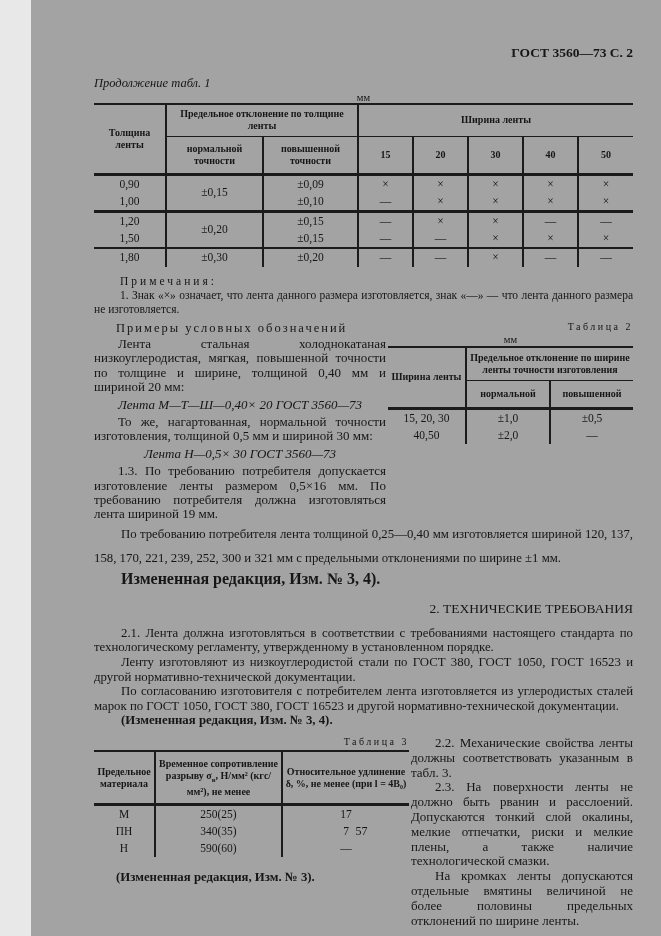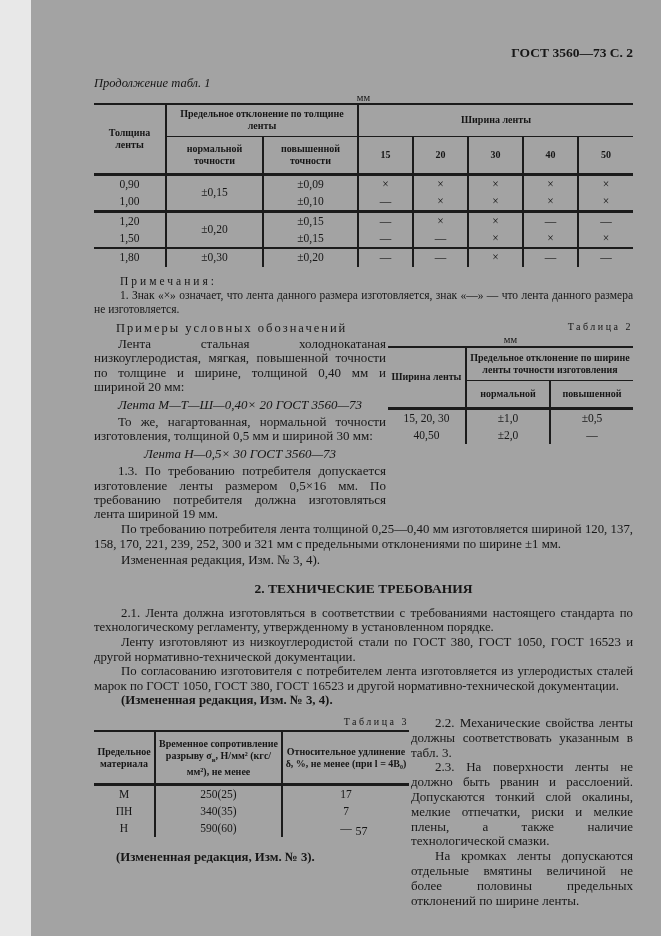--- a/index.html
+++ b/index.html
@@ -32,23 +32,23 @@
   .colL1{width:292px;font-size:13px;line-height:14.4px;}
   .colR1{width:245px;}
   .colL2{width:315px;}
   .colR2{width:222px;font-size:13px;line-height:14.8px;}
   .jp{text-align:justify;text-indent:24px;margin:0;}
   .ex-head{letter-spacing:2px;text-indent:22px;white-space:nowrap;font-size:12.5px;margin-bottom:2px;}
   .desig{font-style:italic;text-align:center;margin:3px 0;}
   .tbl-label{text-align:right;letter-spacing:2.5px;font-size:10px;}
   .unit-sm{text-align:center;font-size:10.5px;margin:2px 0 1px;}
   
-  .wide{font-size:12.8px;line-height:15px;text-align:justify;text-indent:27px;margin:0;}
-  .bnote{font-weight:normal;font-size:13px;text-indent:27px;margin:0;}
-  .sec-head{text-align:center;font-weight:bold;font-size:13.5px;margin:13px 0 9px;}
+  .wide{font-size:12.8px;line-height:24px;text-align:justify;text-indent:27px;margin:0;}
+  .bnote{font-weight:bold;font-size:16px;text-indent:27px;margin:0;}
+  .sec-head{text-align:right;font-weight:normal;font-size:13.5px;margin:13px 0 9px;}
   .secp{font-size:12.8px;line-height:14.6px;text-align:justify;text-indent:27px;margin:0;}
   .blk2{margin-top:8px;}
   .t3note{font-weight:bold;font-size:12.8px;text-indent:22px;margin-top:13px;}
   .pageno{position:absolute;left:0;right:0;top:824px;text-align:center;font-size:12px;}
   sub{font-size:7px;}
 </style>
 </head>
 <body>
 
 <div class="page">

